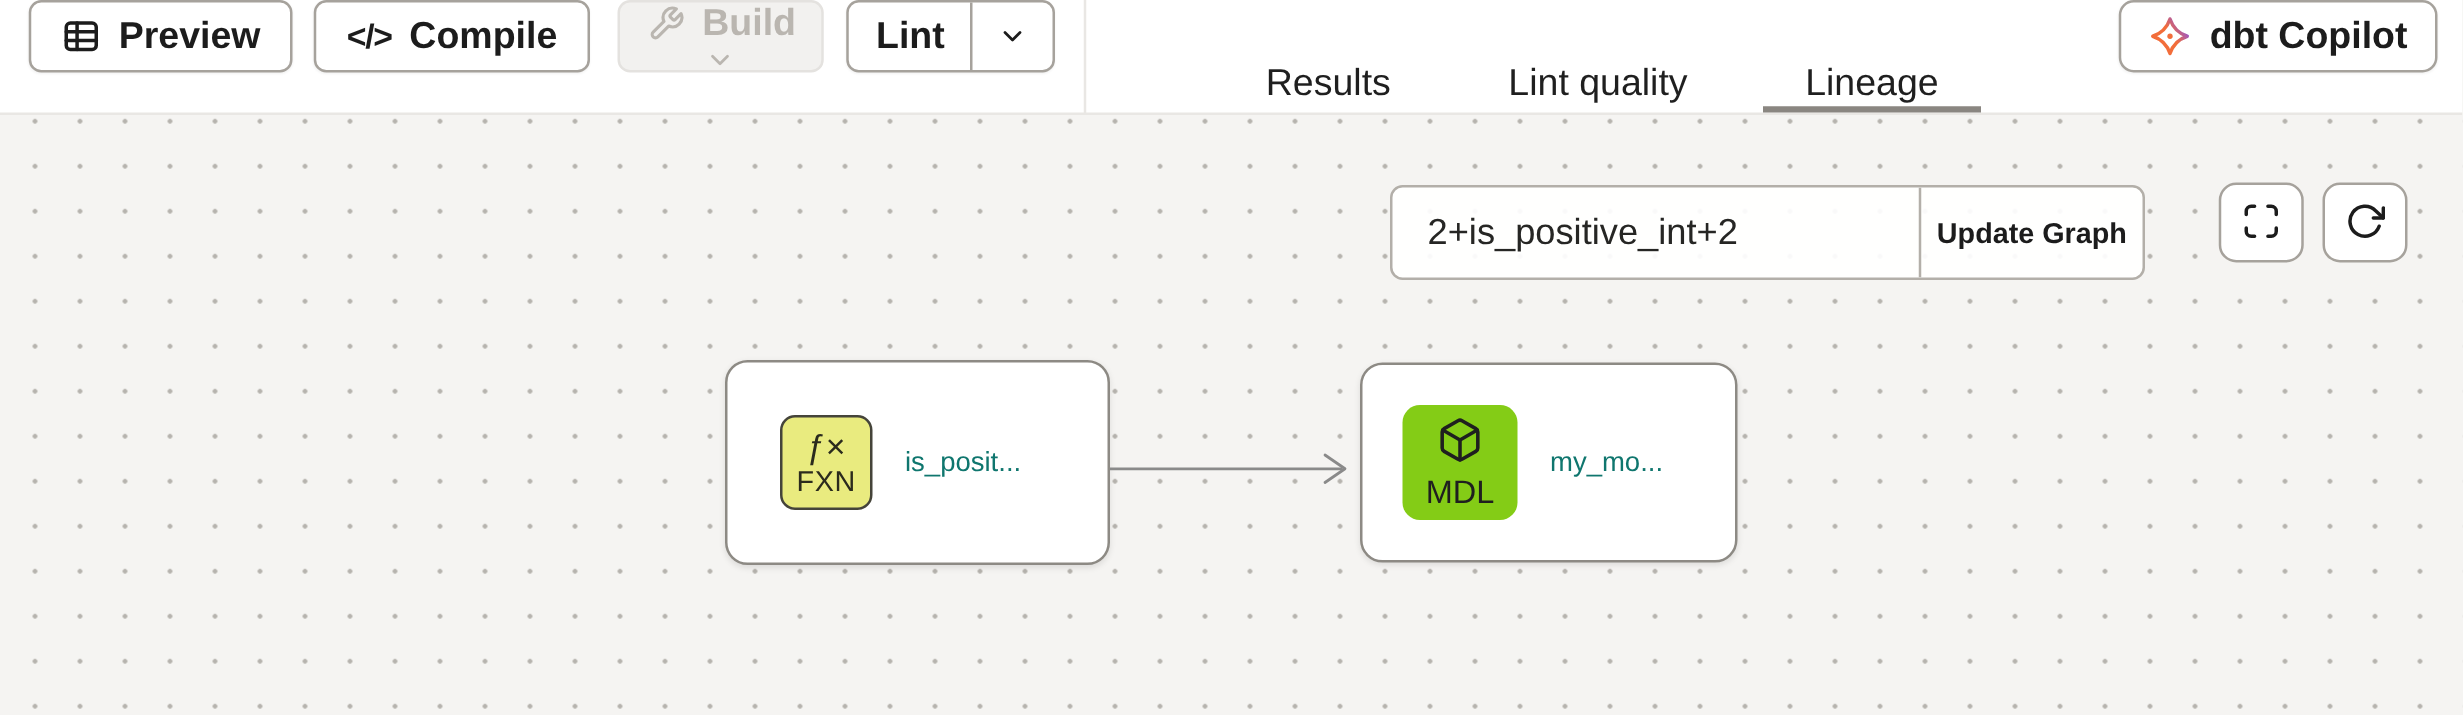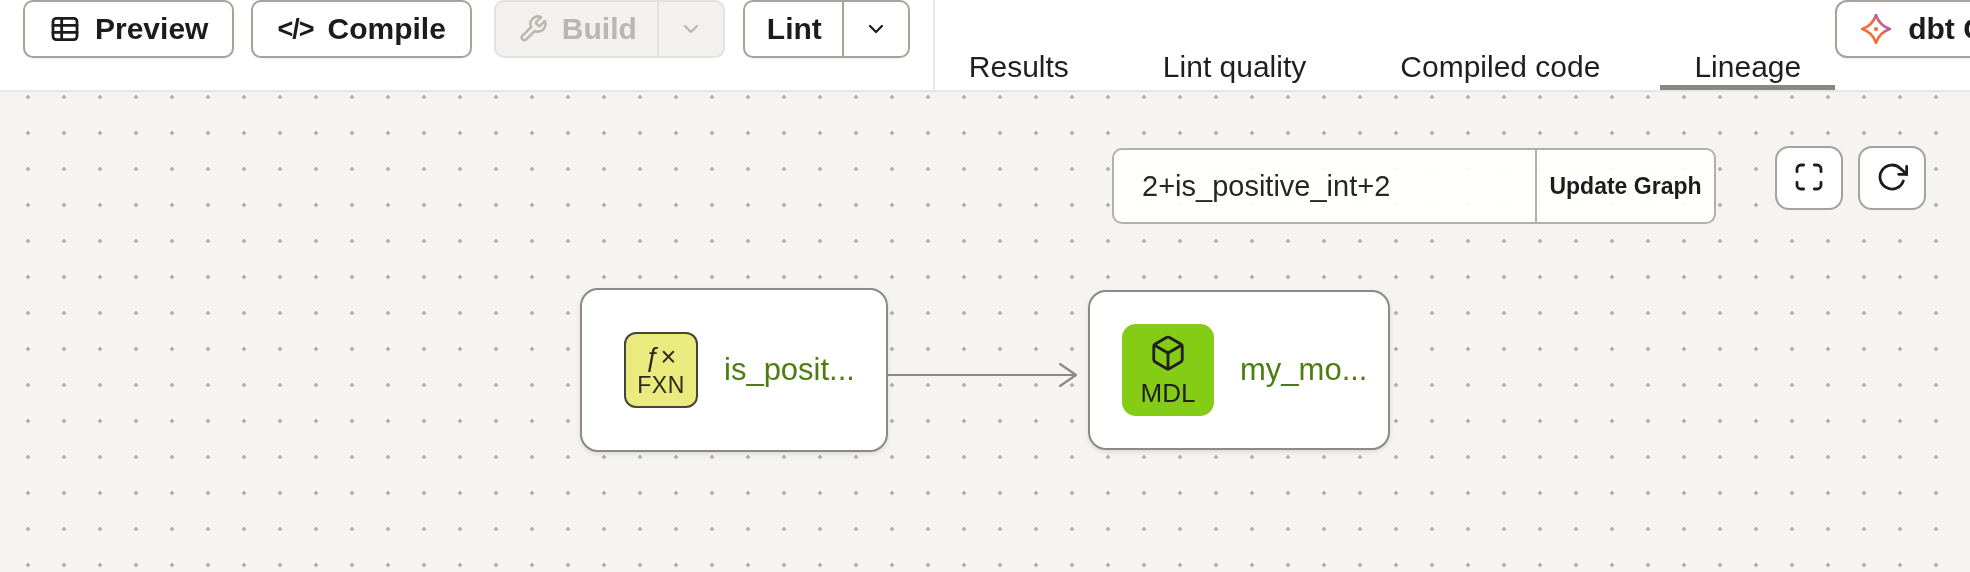--- a/index.html
+++ b/index.html
@@ -49,20 +49,21 @@
     padding: 0 20px;
   }
   .split .seg.main { padding: 0 20px 0 22px; }
   .split .vsep { width: 2px; align-self: stretch; background: #a6a29c; }
   .tbtn.disabled {
     background: #f2f1ef;
     border-color: #e4e2df;
     color: #bab6b0;
     cursor: default;
     box-shadow: none;
+    flex-direction: column;
   }
   .tbtn.disabled .vsep { background: #e4e2df; }
 
   .m-preview { margin-left: 23px; }
   .m-compile { margin-left: 17px; }
   .m-build   { margin-left: 22px; }
   .m-lint    { margin-left: 18px; }
 
   .toolbar-divider {
     width: 2px;
@@ -198,22 +199,22 @@
   .badge-fxn .cap { font-size: 23px; line-height: 26px; letter-spacing: 0.5px; }
   .badge-mdl {
     width: 92px; height: 92px;
     background: #84cc16;
     border-radius: 14px;
     color: #1f1f1f;
     gap: 3px;
   }
   .badge-mdl .cap { font-size: 26px; line-height: 28px; }
   .node-label {
-    font-size: 31px;
-    color: #4d7c0f;
+    font-size: 22px;
+    color: #0f766e;
     white-space: nowrap;
   }
 
   .edge {
     position: absolute;
     left: 886px; top: 267px;
     width: 204px; height: 32px;
   }
 </style>
 </head>
@@ -272,23 +273,20 @@
   </div>
 
   <div class="toolbar-divider"></div>
 
   <nav class="tabs">
     <div class="tab">
       <span>Results</span>
     </div>
     <div class="tab">
       <span>Lint quality</span>
-    </div>
-    <div class="tab">
-      <span>Compiled code</span>
     </div>
     <div class="tab active">
       <span>Lineage</span>
     </div>
   </nav>
 
   <button class="tbtn copilot">
     <span>
       <svg width="34" height="34" viewBox="0 0 32 32" fill="none">
         <defs>

